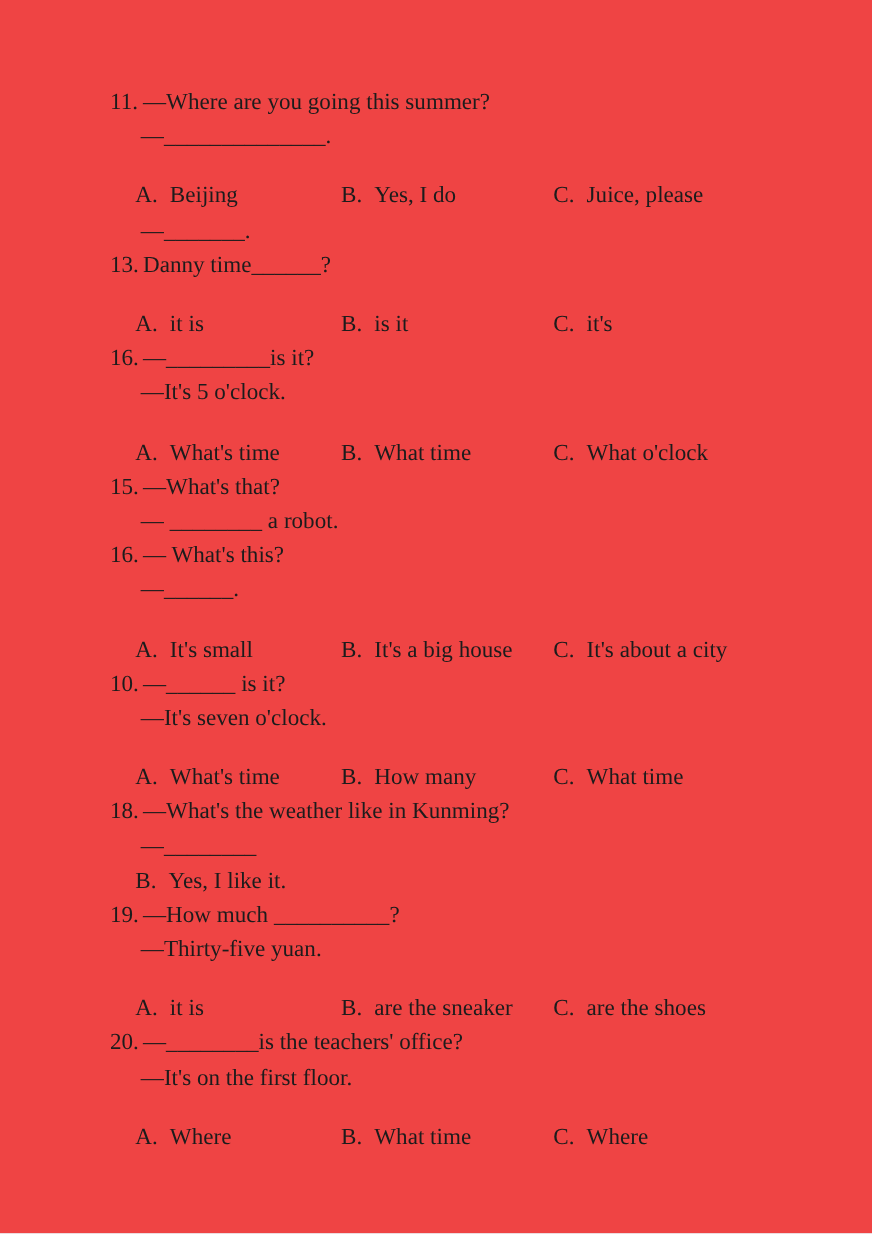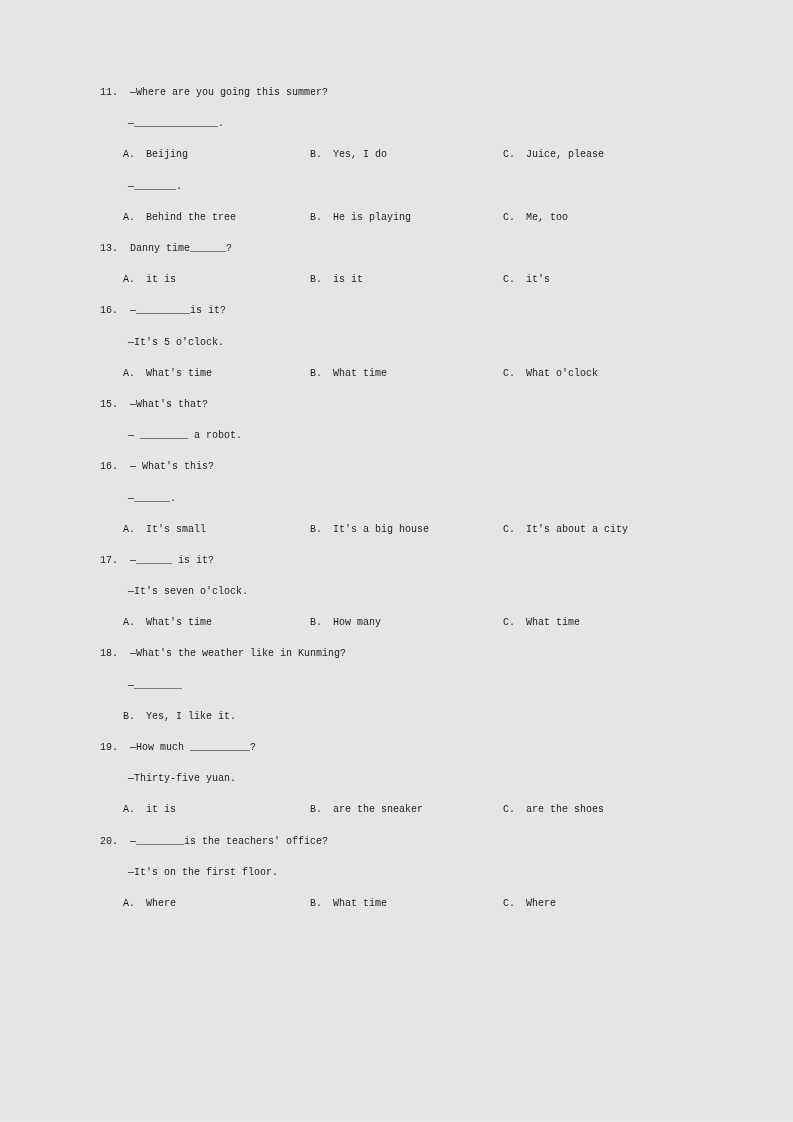--- a/index.html
+++ b/index.html
@@ -5,24 +5,24 @@
   html, body {
     margin: 0;
     padding: 0;
     background: #fdfdfe;
   }
   .page {
     position: relative;
     box-sizing: border-box;
     width: 793px;
     height: 1122px;
-    background: #e5e5e5;
+    background: #ef4444;
     padding: 77px 30px 0 100px;
-    font-family: Liberation Mono, monospace;
-    font-size: 10px;
+    font-family: Liberation Serif, serif;
+    font-size: 21px;
     color: #1c1c1c;
     border-bottom: 1px solid #ededf0;
     overflow: hidden;
   }
   .line {
     height: 31.2px;
     display: flex;
     align-items: center;
     white-space: pre;
   }
@@ -31,61 +31,61 @@
     min-width: 30px;
   }
   .response-line {
     padding-left: 28px;
   }
   .options-row {
     display: grid;
     grid-template-columns: 187px 193px 1fr;
     align-items: center;
     padding-left: 23px;
+    margin-top: 23px;
   }
   .option-line {
     padding-left: 23px;
   }
   .opt-text {
     margin-left: 11px;
   }
 </style>
 </head>
 <body>
 
 <div class="page">
     <section class="question">
       <div class="line prompt-line"><span class="qnum">11.</span><span class="qtext">—Where are you going this summer?</span></div>
       <div class="line response-line"><span class="rtext">—______________.</span></div>
       <div class="line options-row"><span class="opt"><span class="opt-label">A.</span><span class="opt-text">Beijing</span></span><span class="opt"><span class="opt-label">B.</span><span class="opt-text">Yes, I do</span></span><span class="opt"><span class="opt-label">C.</span><span class="opt-text">Juice, please</span></span></div>
     </section>
     <section class="question">
       <div class="line response-line"><span class="rtext">—_______.</span></div>
-      <div class="line options-row"><span class="opt"><span class="opt-label">A.</span><span class="opt-text">Behind the tree</span></span><span class="opt"><span class="opt-label">B.</span><span class="opt-text">He is playing</span></span><span class="opt"><span class="opt-label">C.</span><span class="opt-text">Me, too</span></span></div>
     </section>
     <section class="question">
       <div class="line prompt-line"><span class="qnum">13.</span><span class="qtext">Danny time______?</span></div>
       <div class="line options-row"><span class="opt"><span class="opt-label">A.</span><span class="opt-text">it is</span></span><span class="opt"><span class="opt-label">B.</span><span class="opt-text">is it</span></span><span class="opt"><span class="opt-label">C.</span><span class="opt-text">it's</span></span></div>
     </section>
     <section class="question">
       <div class="line prompt-line"><span class="qnum">16.</span><span class="qtext">—_________is it?</span></div>
       <div class="line response-line"><span class="rtext">—It's 5 o'clock.</span></div>
       <div class="line options-row"><span class="opt"><span class="opt-label">A.</span><span class="opt-text">What's time</span></span><span class="opt"><span class="opt-label">B.</span><span class="opt-text">What time</span></span><span class="opt"><span class="opt-label">C.</span><span class="opt-text">What o'clock</span></span></div>
     </section>
     <section class="question">
       <div class="line prompt-line"><span class="qnum">15.</span><span class="qtext">—What's that?</span></div>
       <div class="line response-line"><span class="rtext">— ________ a robot.</span></div>
     </section>
     <section class="question">
       <div class="line prompt-line"><span class="qnum">16.</span><span class="qtext">— What's this?</span></div>
       <div class="line response-line"><span class="rtext">—______.</span></div>
       <div class="line options-row"><span class="opt"><span class="opt-label">A.</span><span class="opt-text">It's small</span></span><span class="opt"><span class="opt-label">B.</span><span class="opt-text">It's a big house</span></span><span class="opt"><span class="opt-label">C.</span><span class="opt-text">It's about a city</span></span></div>
     </section>
     <section class="question">
-      <div class="line prompt-line"><span class="qnum">17.</span><span class="qtext">—______ is it?</span></div>
+      <div class="line prompt-line"><span class="qnum">10.</span><span class="qtext">—______ is it?</span></div>
       <div class="line response-line"><span class="rtext">—It's seven o'clock.</span></div>
       <div class="line options-row"><span class="opt"><span class="opt-label">A.</span><span class="opt-text">What's time</span></span><span class="opt"><span class="opt-label">B.</span><span class="opt-text">How many</span></span><span class="opt"><span class="opt-label">C.</span><span class="opt-text">What time</span></span></div>
     </section>
     <section class="question">
       <div class="line prompt-line"><span class="qnum">18.</span><span class="qtext">—What's the weather like in Kunming?</span></div>
       <div class="line response-line"><span class="rtext">—________</span></div>
       <div class="line option-line"><span class="opt"><span class="opt-label">B.</span><span class="opt-text">Yes, I like it.</span></span></div>
     </section>
     <section class="question">
       <div class="line prompt-line"><span class="qnum">19.</span><span class="qtext">—How much __________?</span></div>

